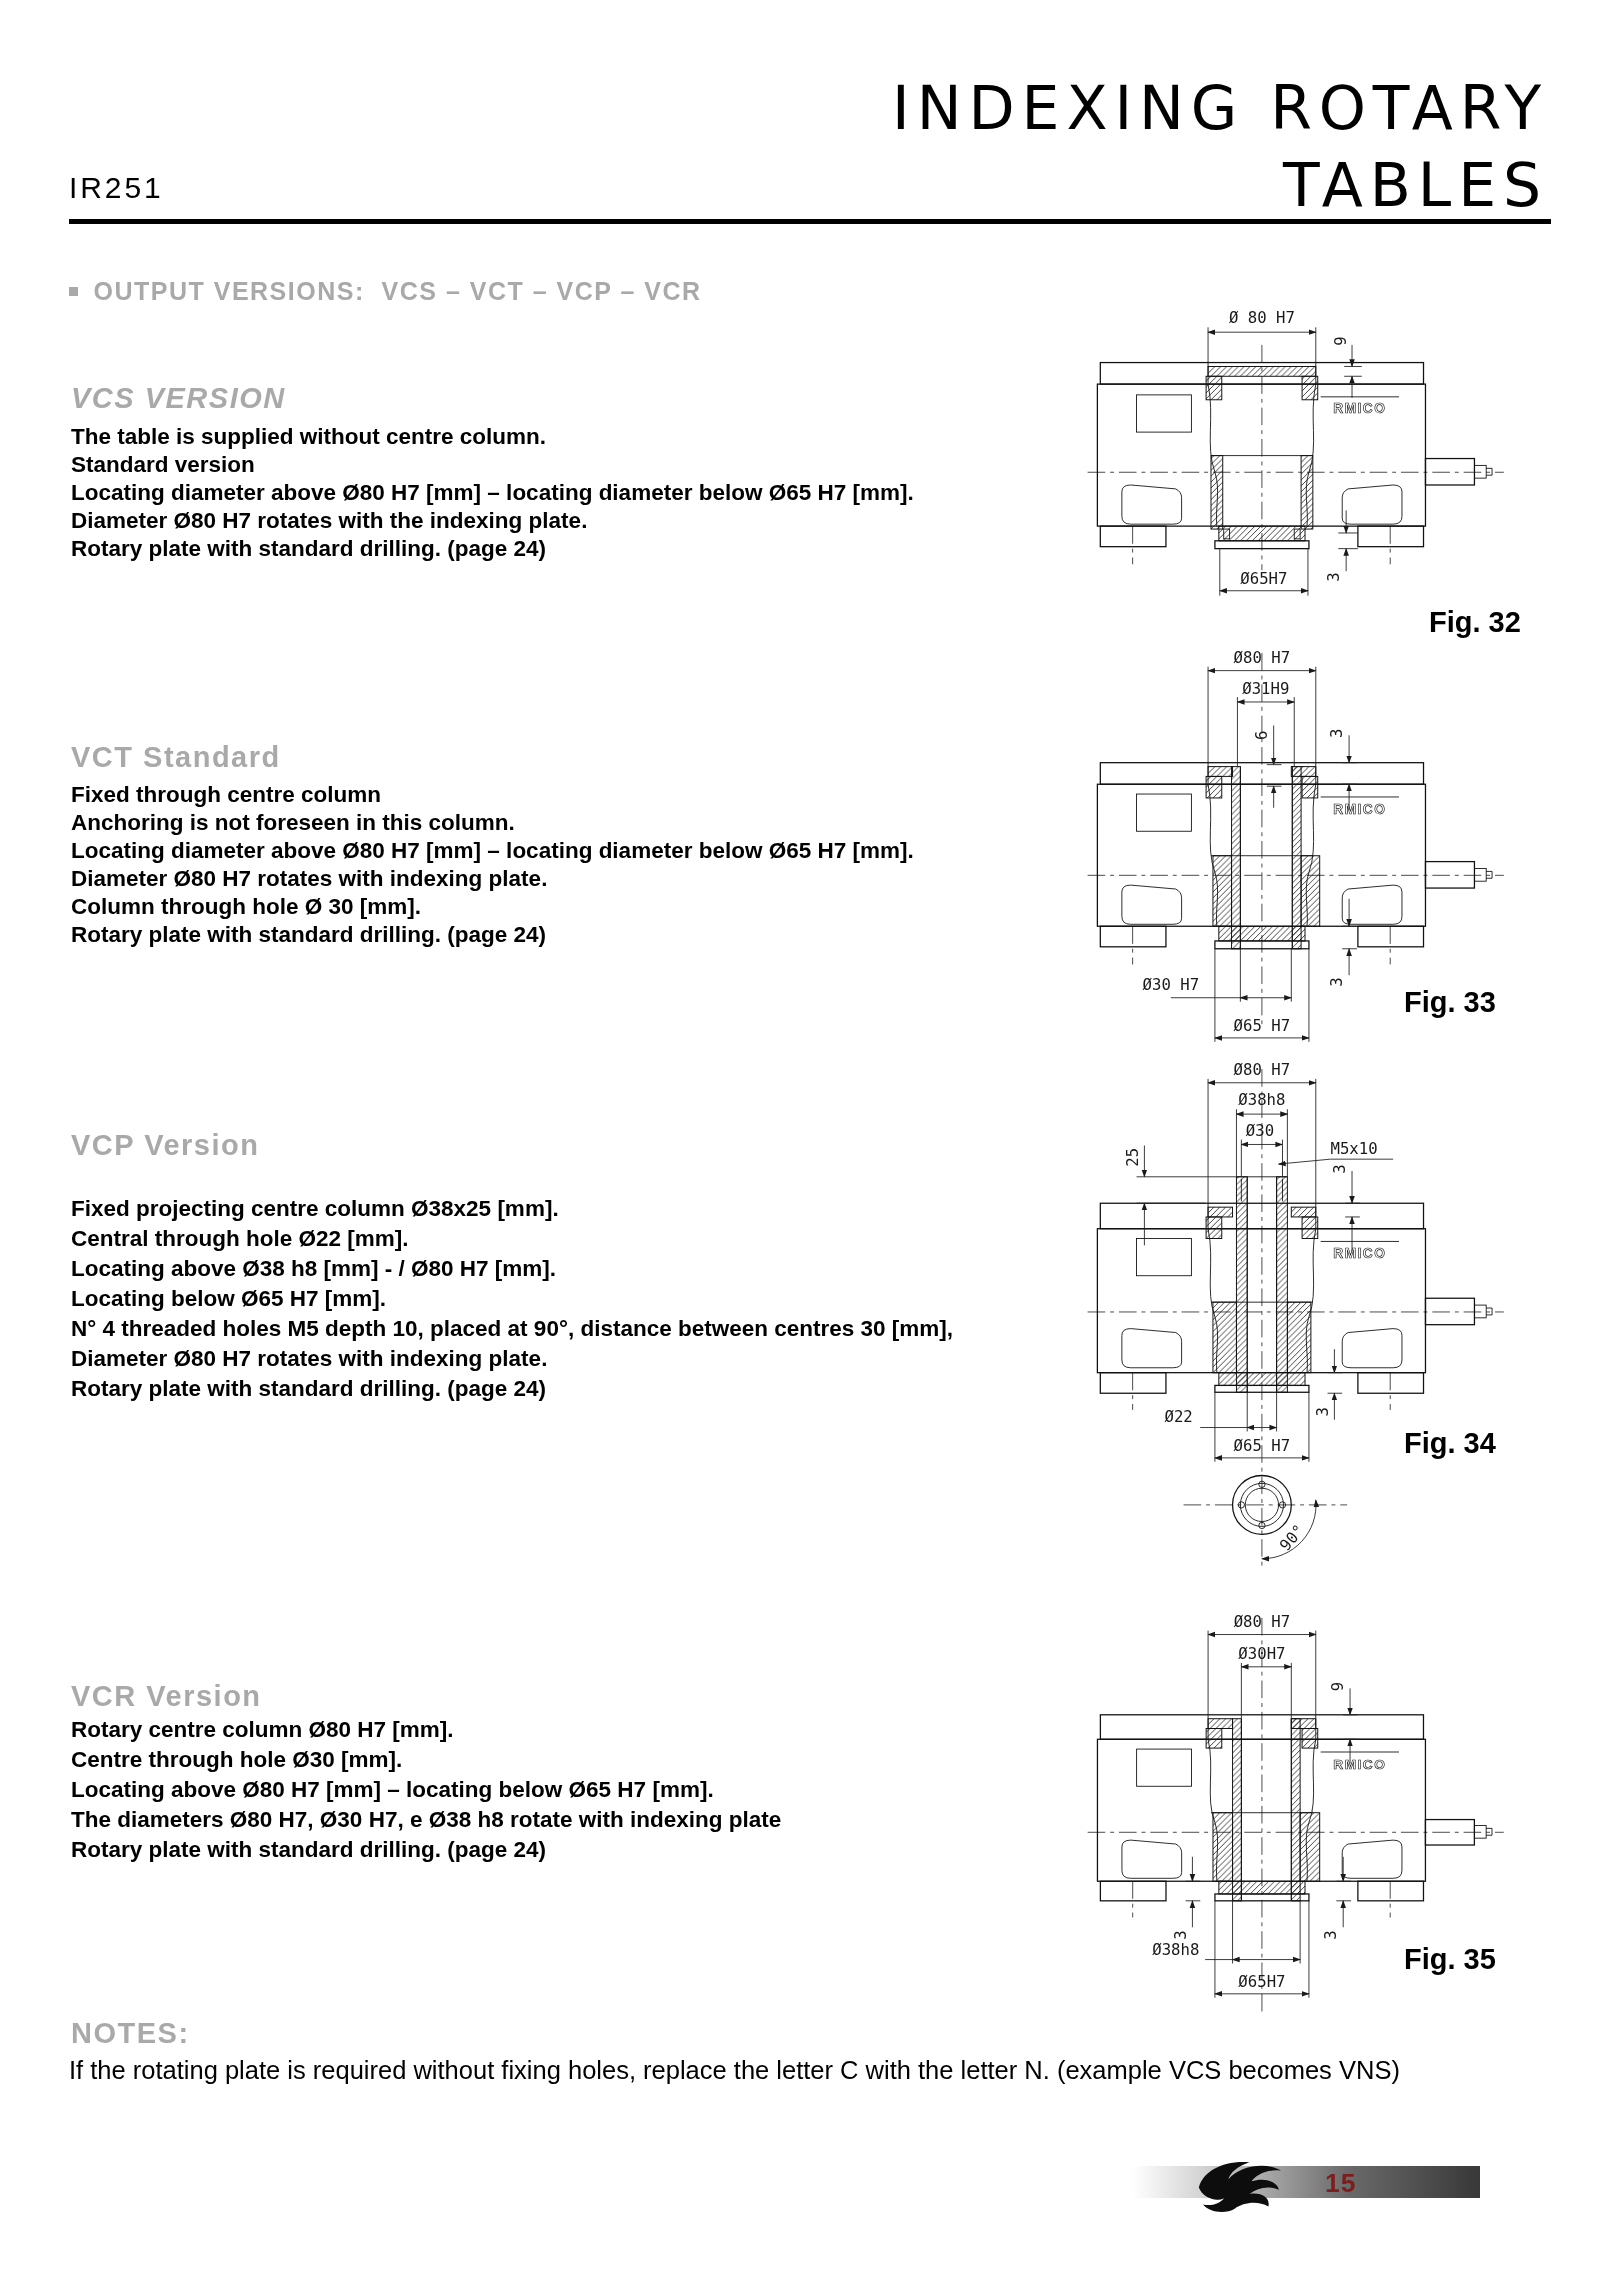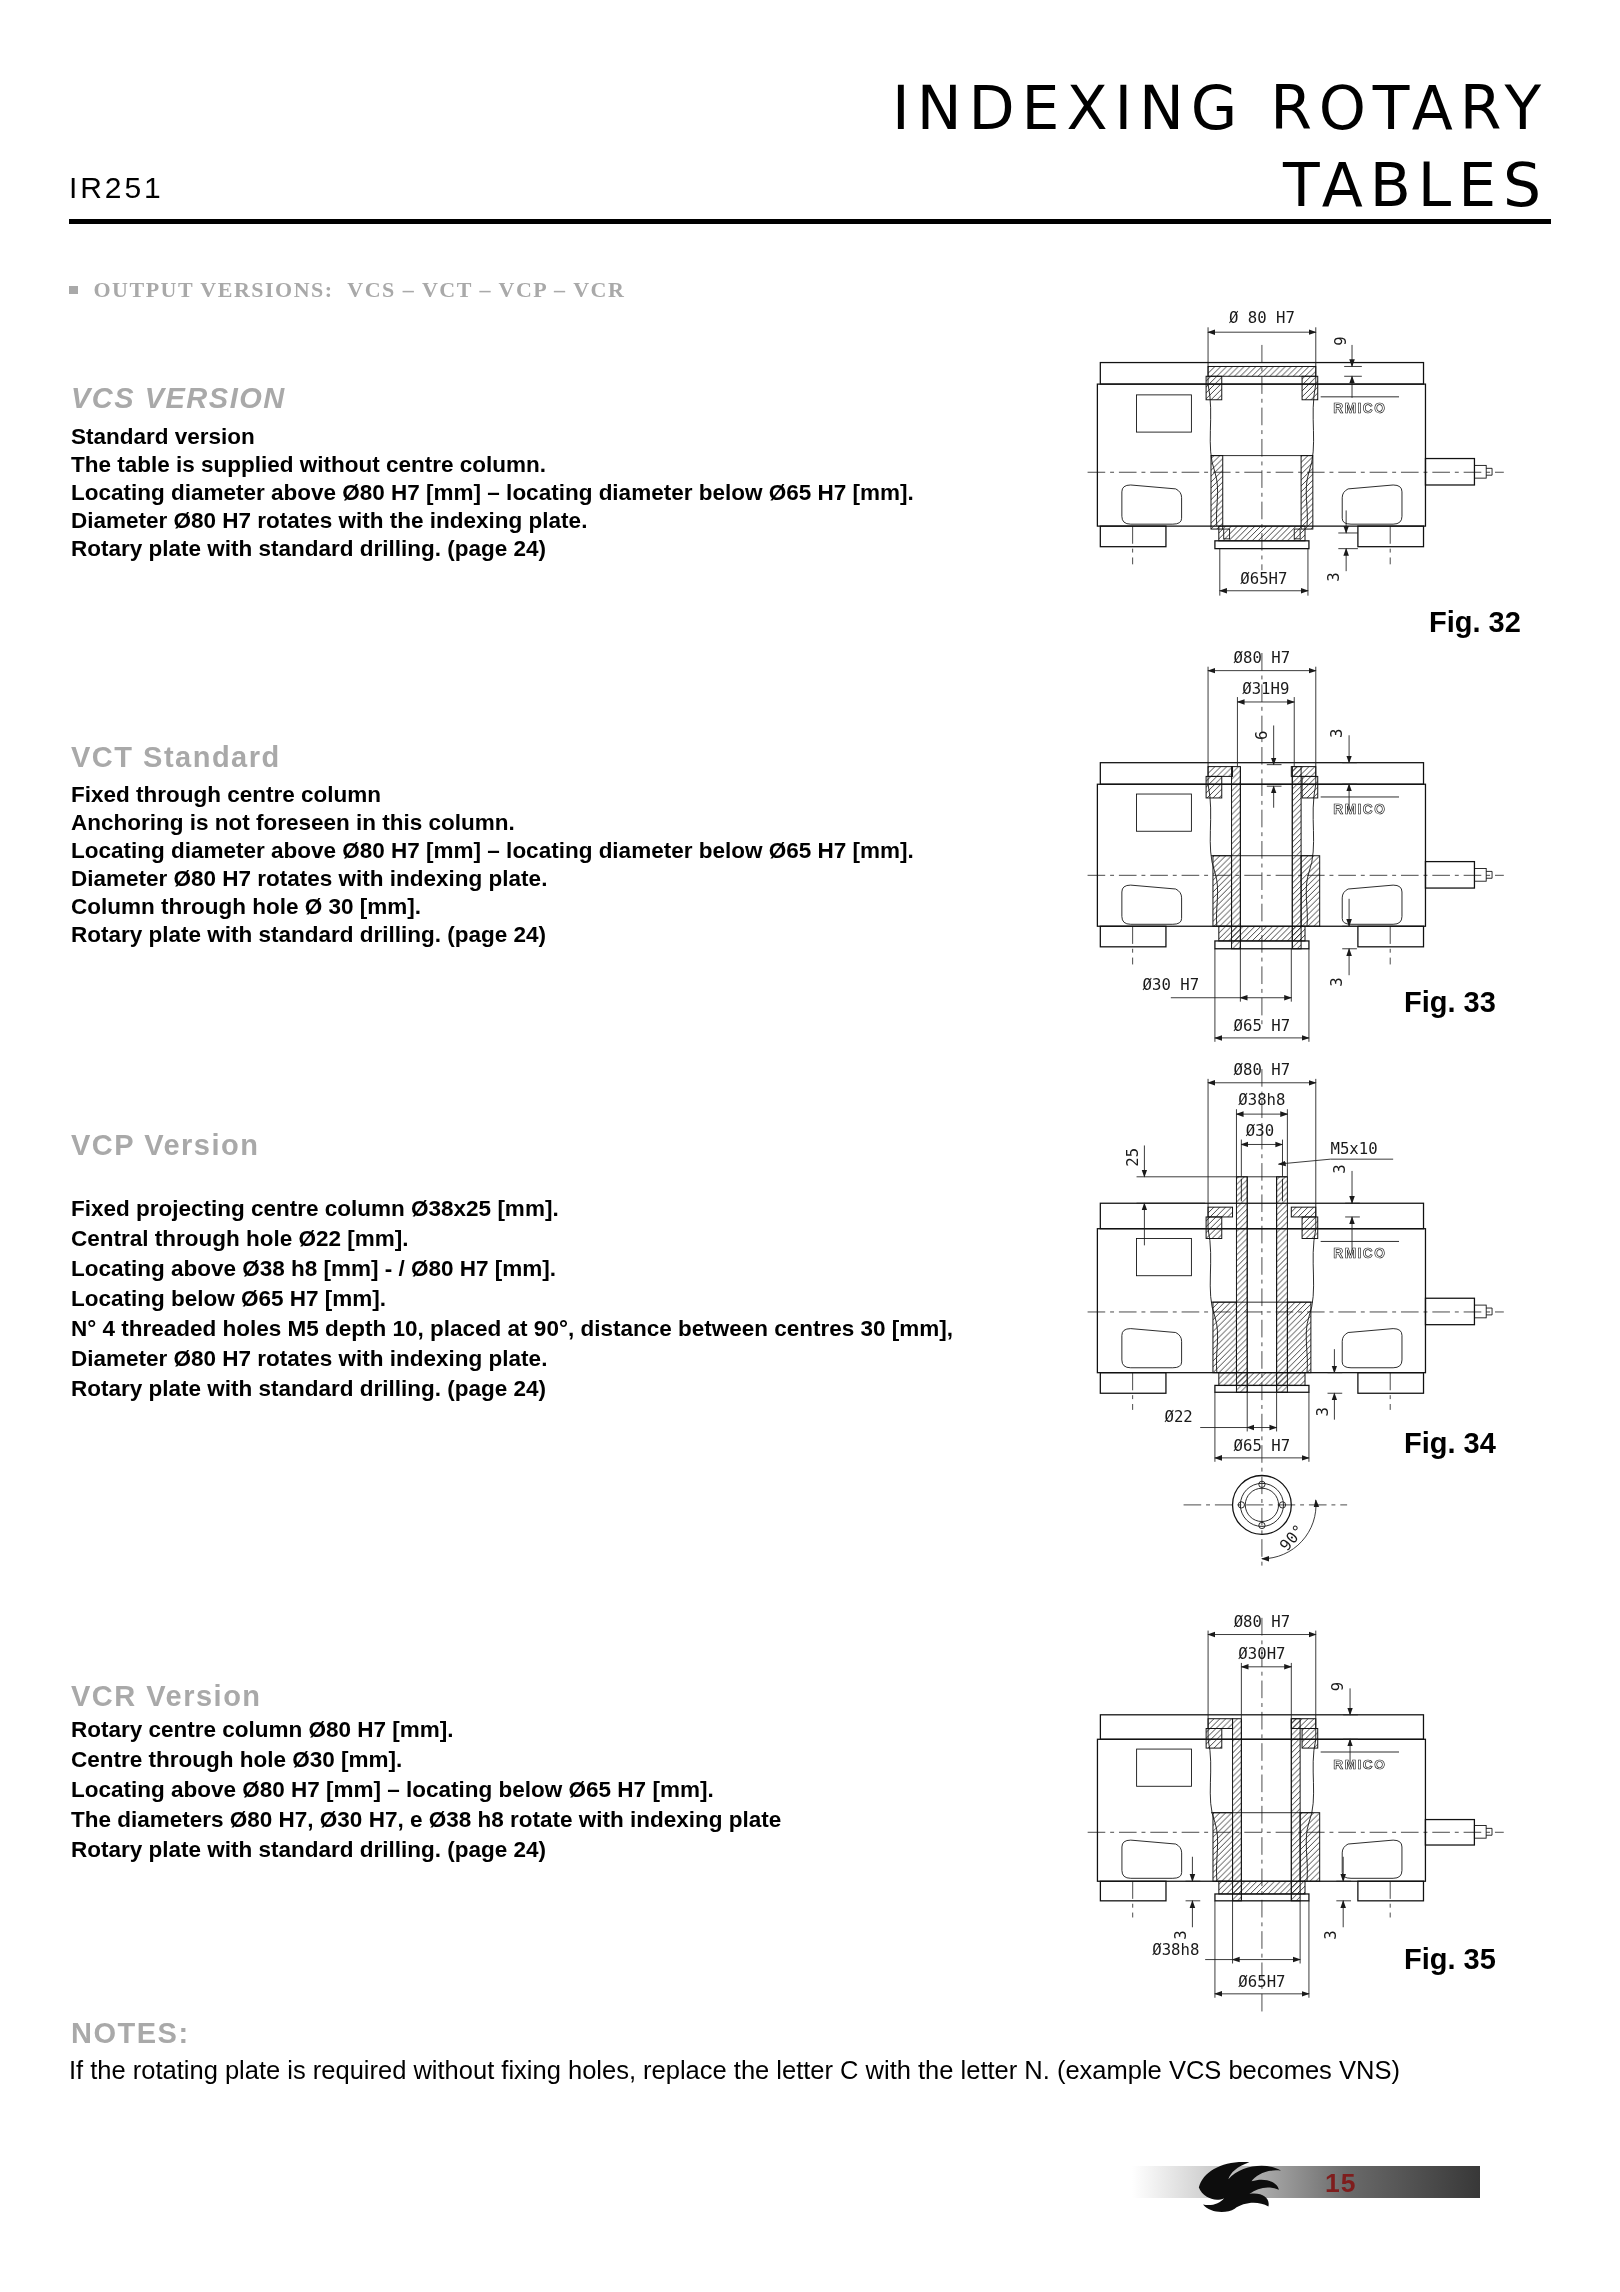--- a/index.html
+++ b/index.html
@@ -7,21 +7,21 @@
         font-family:"Liberation Sans",sans-serif;color:#000;}
   .abs{position:absolute;}
   
   .model{left:69px;top:171px;font-size:30px;font-weight:400;letter-spacing:2.9px;}
   .title{right:72px;text-align:right;font-family:"DejaVu Sans",sans-serif;font-weight:400;line-height:1;}
   .title1{top:78px;font-size:60px;letter-spacing:6.9px;}
   .title2{top:155px;font-size:60px;letter-spacing:6.9px;}
   .rule{left:69px;top:219px;width:1482px;height:4.9px;background:#000;}
   
   .gray{color:#a9a9a9;font-weight:bold;letter-spacing:1.5px;}
-  .secthead{left:69px;top:277px;font-size:22px;display:flex;align-items:center;white-space:pre;font-family:Liberation Serif, serif;}
+  .secthead{left:69px;top:277px;font-size:25px;display:flex;align-items:center;white-space:pre;}
   .bullet{width:8.8px;height:8.8px;background:#a9a9a9;margin-right:15.7px;display:inline-block;}
   .vheading{font-size:29px;}
   
   .tblock{left:71px;font-size:22.5px;font-weight:bold;line-height:28px;}
   .lh31{line-height:30px;}
   .figlabel{font-size:29px;font-weight:bold;}
   
   .notetext{left:69px;top:2056px;font-size:25.5px;font-weight:400;}
   
   .pagebar{left:1132px;top:2166px;width:348px;height:32px;
@@ -46,22 +46,22 @@
   <div class="abs title title1">INDEXING ROTARY</div>
   <div class="abs rule"></div>
 
   <div class="abs gray secthead">
     <span class="bullet"></span>
     <span>OUTPUT VERSIONS:  VCS – VCT – VCP – VCR</span>
   </div>
 
   <div class="abs gray vheading" style="left:71px;top:382px;font-style:italic;">VCS VERSION</div>
   <div class="abs tblock" style="top:423px;">
+    <div>The table is supplied without centre column.</div>
     <div>Standard version</div>
-    <div>The table is supplied without centre column.</div>
     <div>Locating diameter above Ø80 H7 [mm] – locating diameter below Ø65 H7 [mm].</div>
     <div>Diameter Ø80 H7 rotates with the indexing plate.</div>
     <div>Rotary plate with standard drilling. (page 24)</div>
   </div>
 
   <div class="abs gray vheading" style="left:71px;top:741px;">VCT Standard</div>
   <div class="abs tblock" style="top:781px;">
     <div>Fixed through centre column</div>
     <div>Anchoring is not foreseen in this column.</div>
     <div>Locating diameter above Ø80 H7 [mm] – locating diameter below Ø65 H7 [mm].</div>

